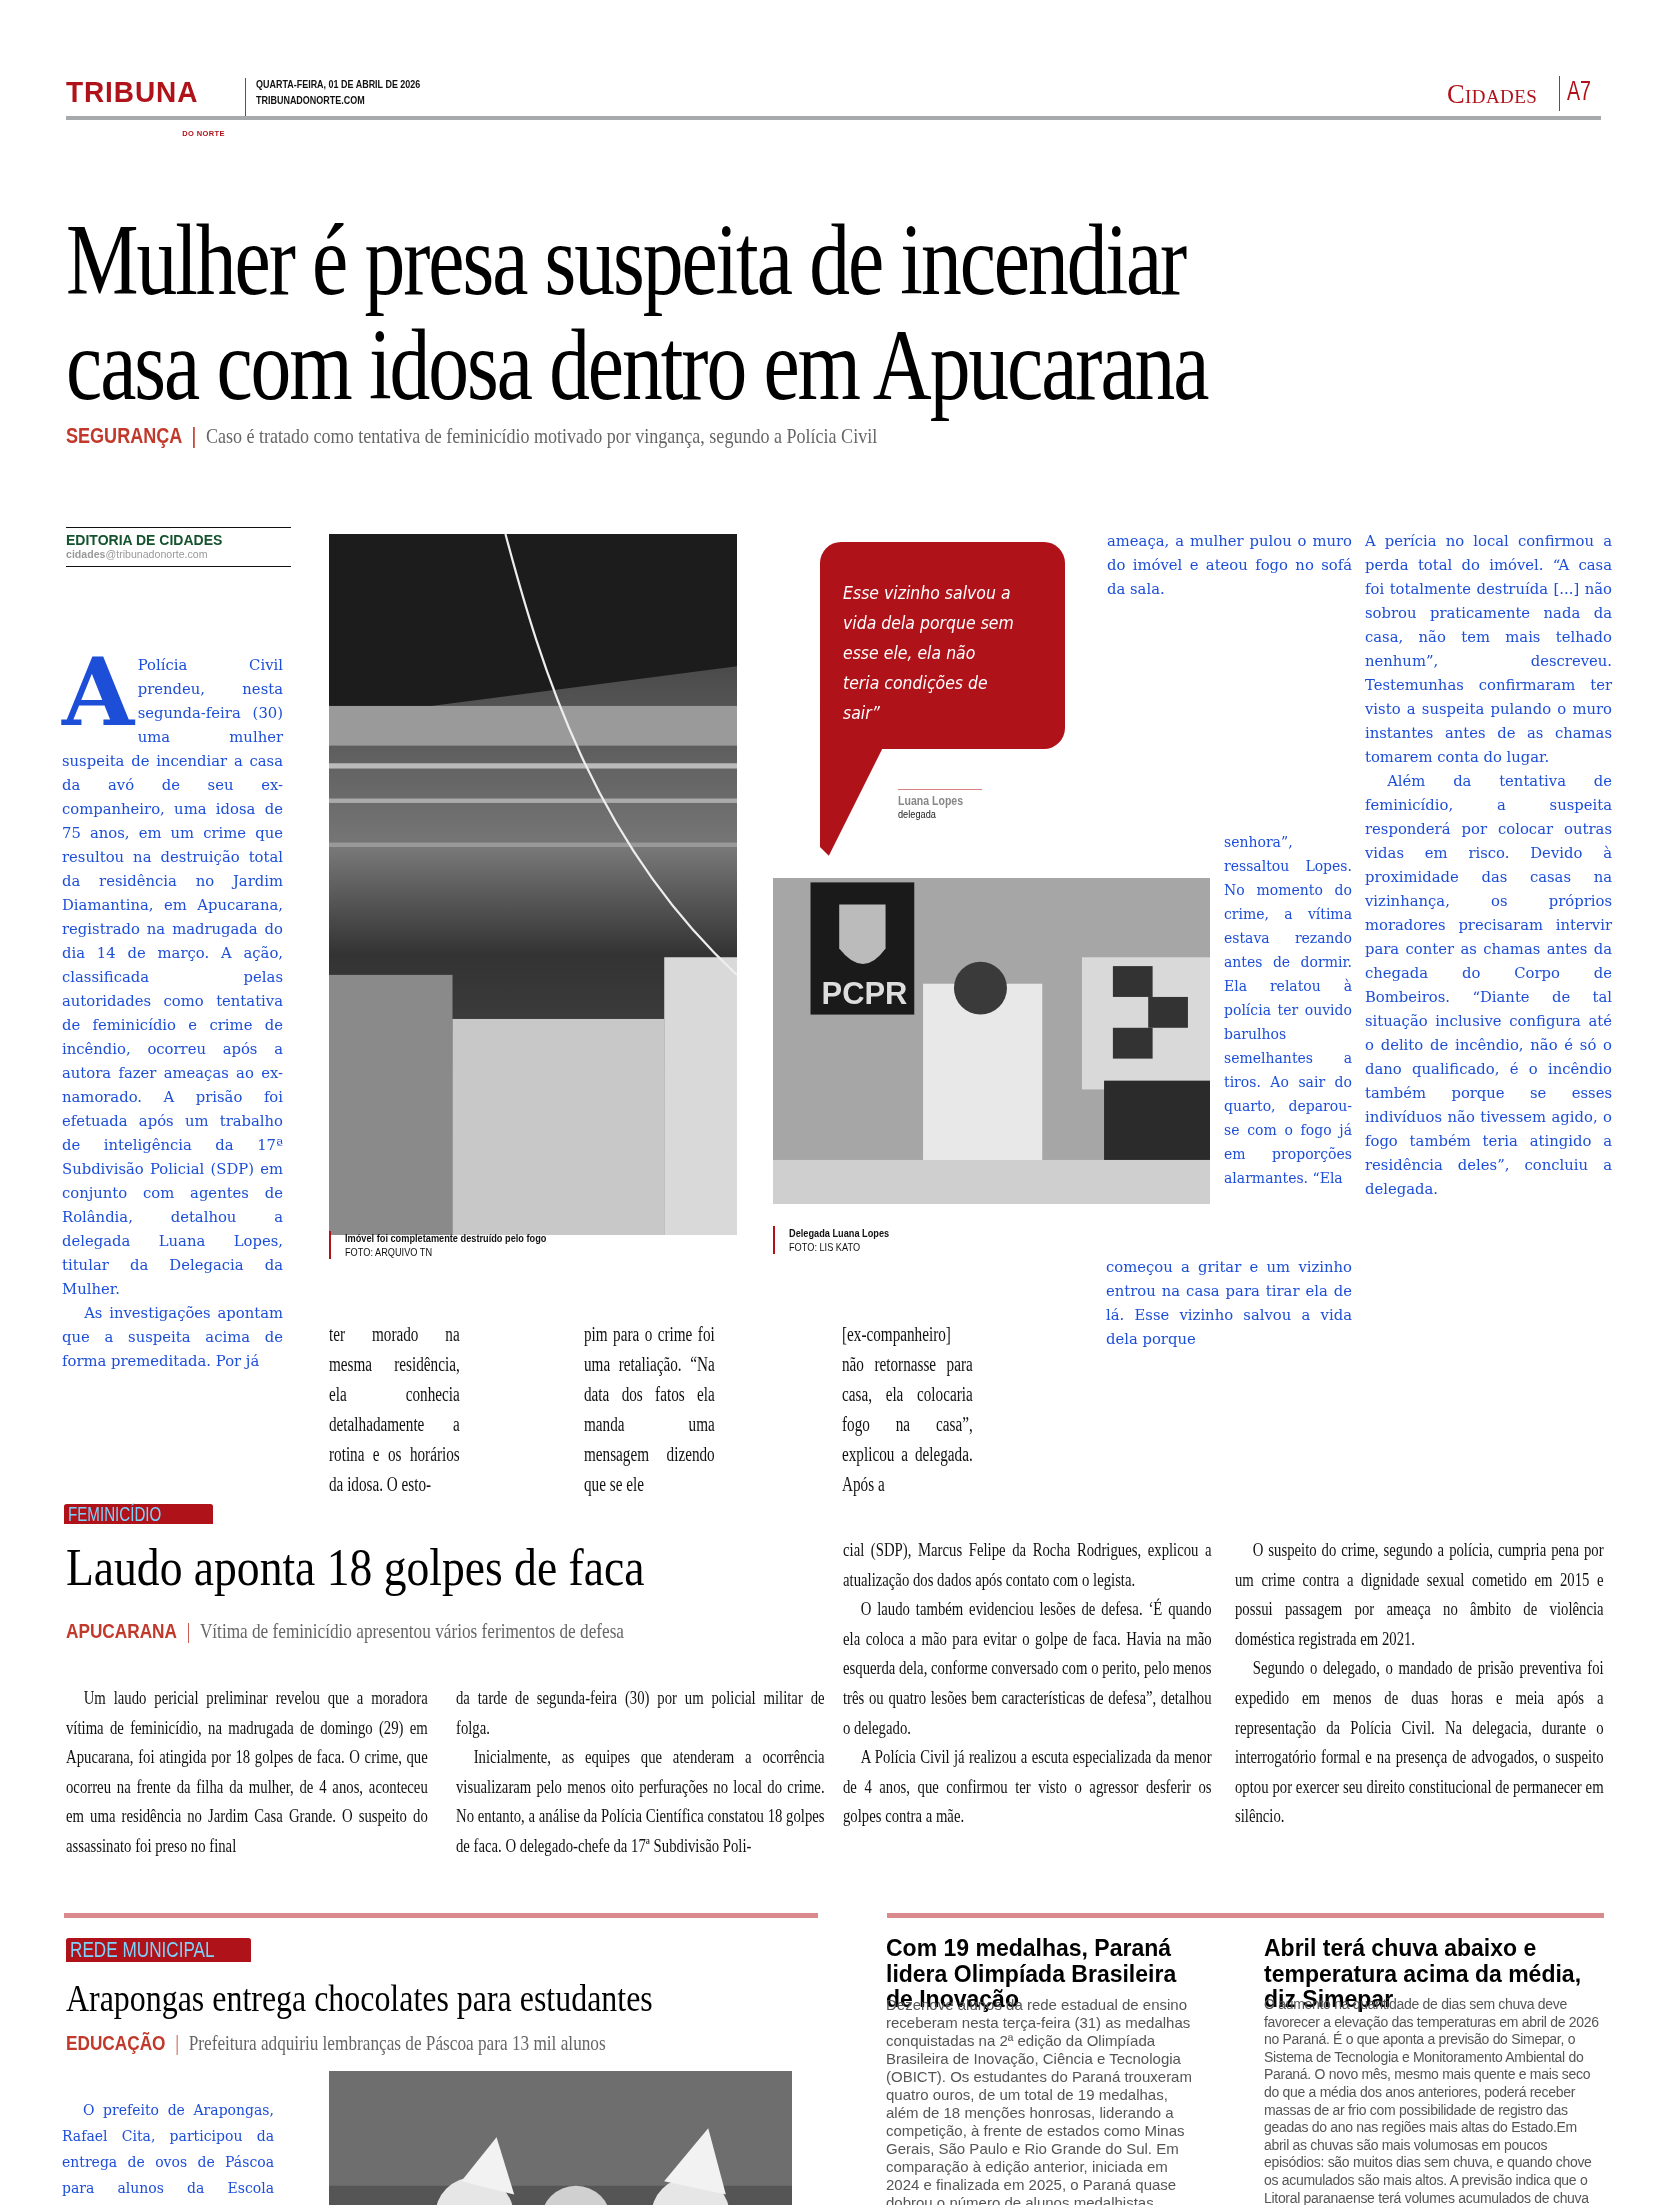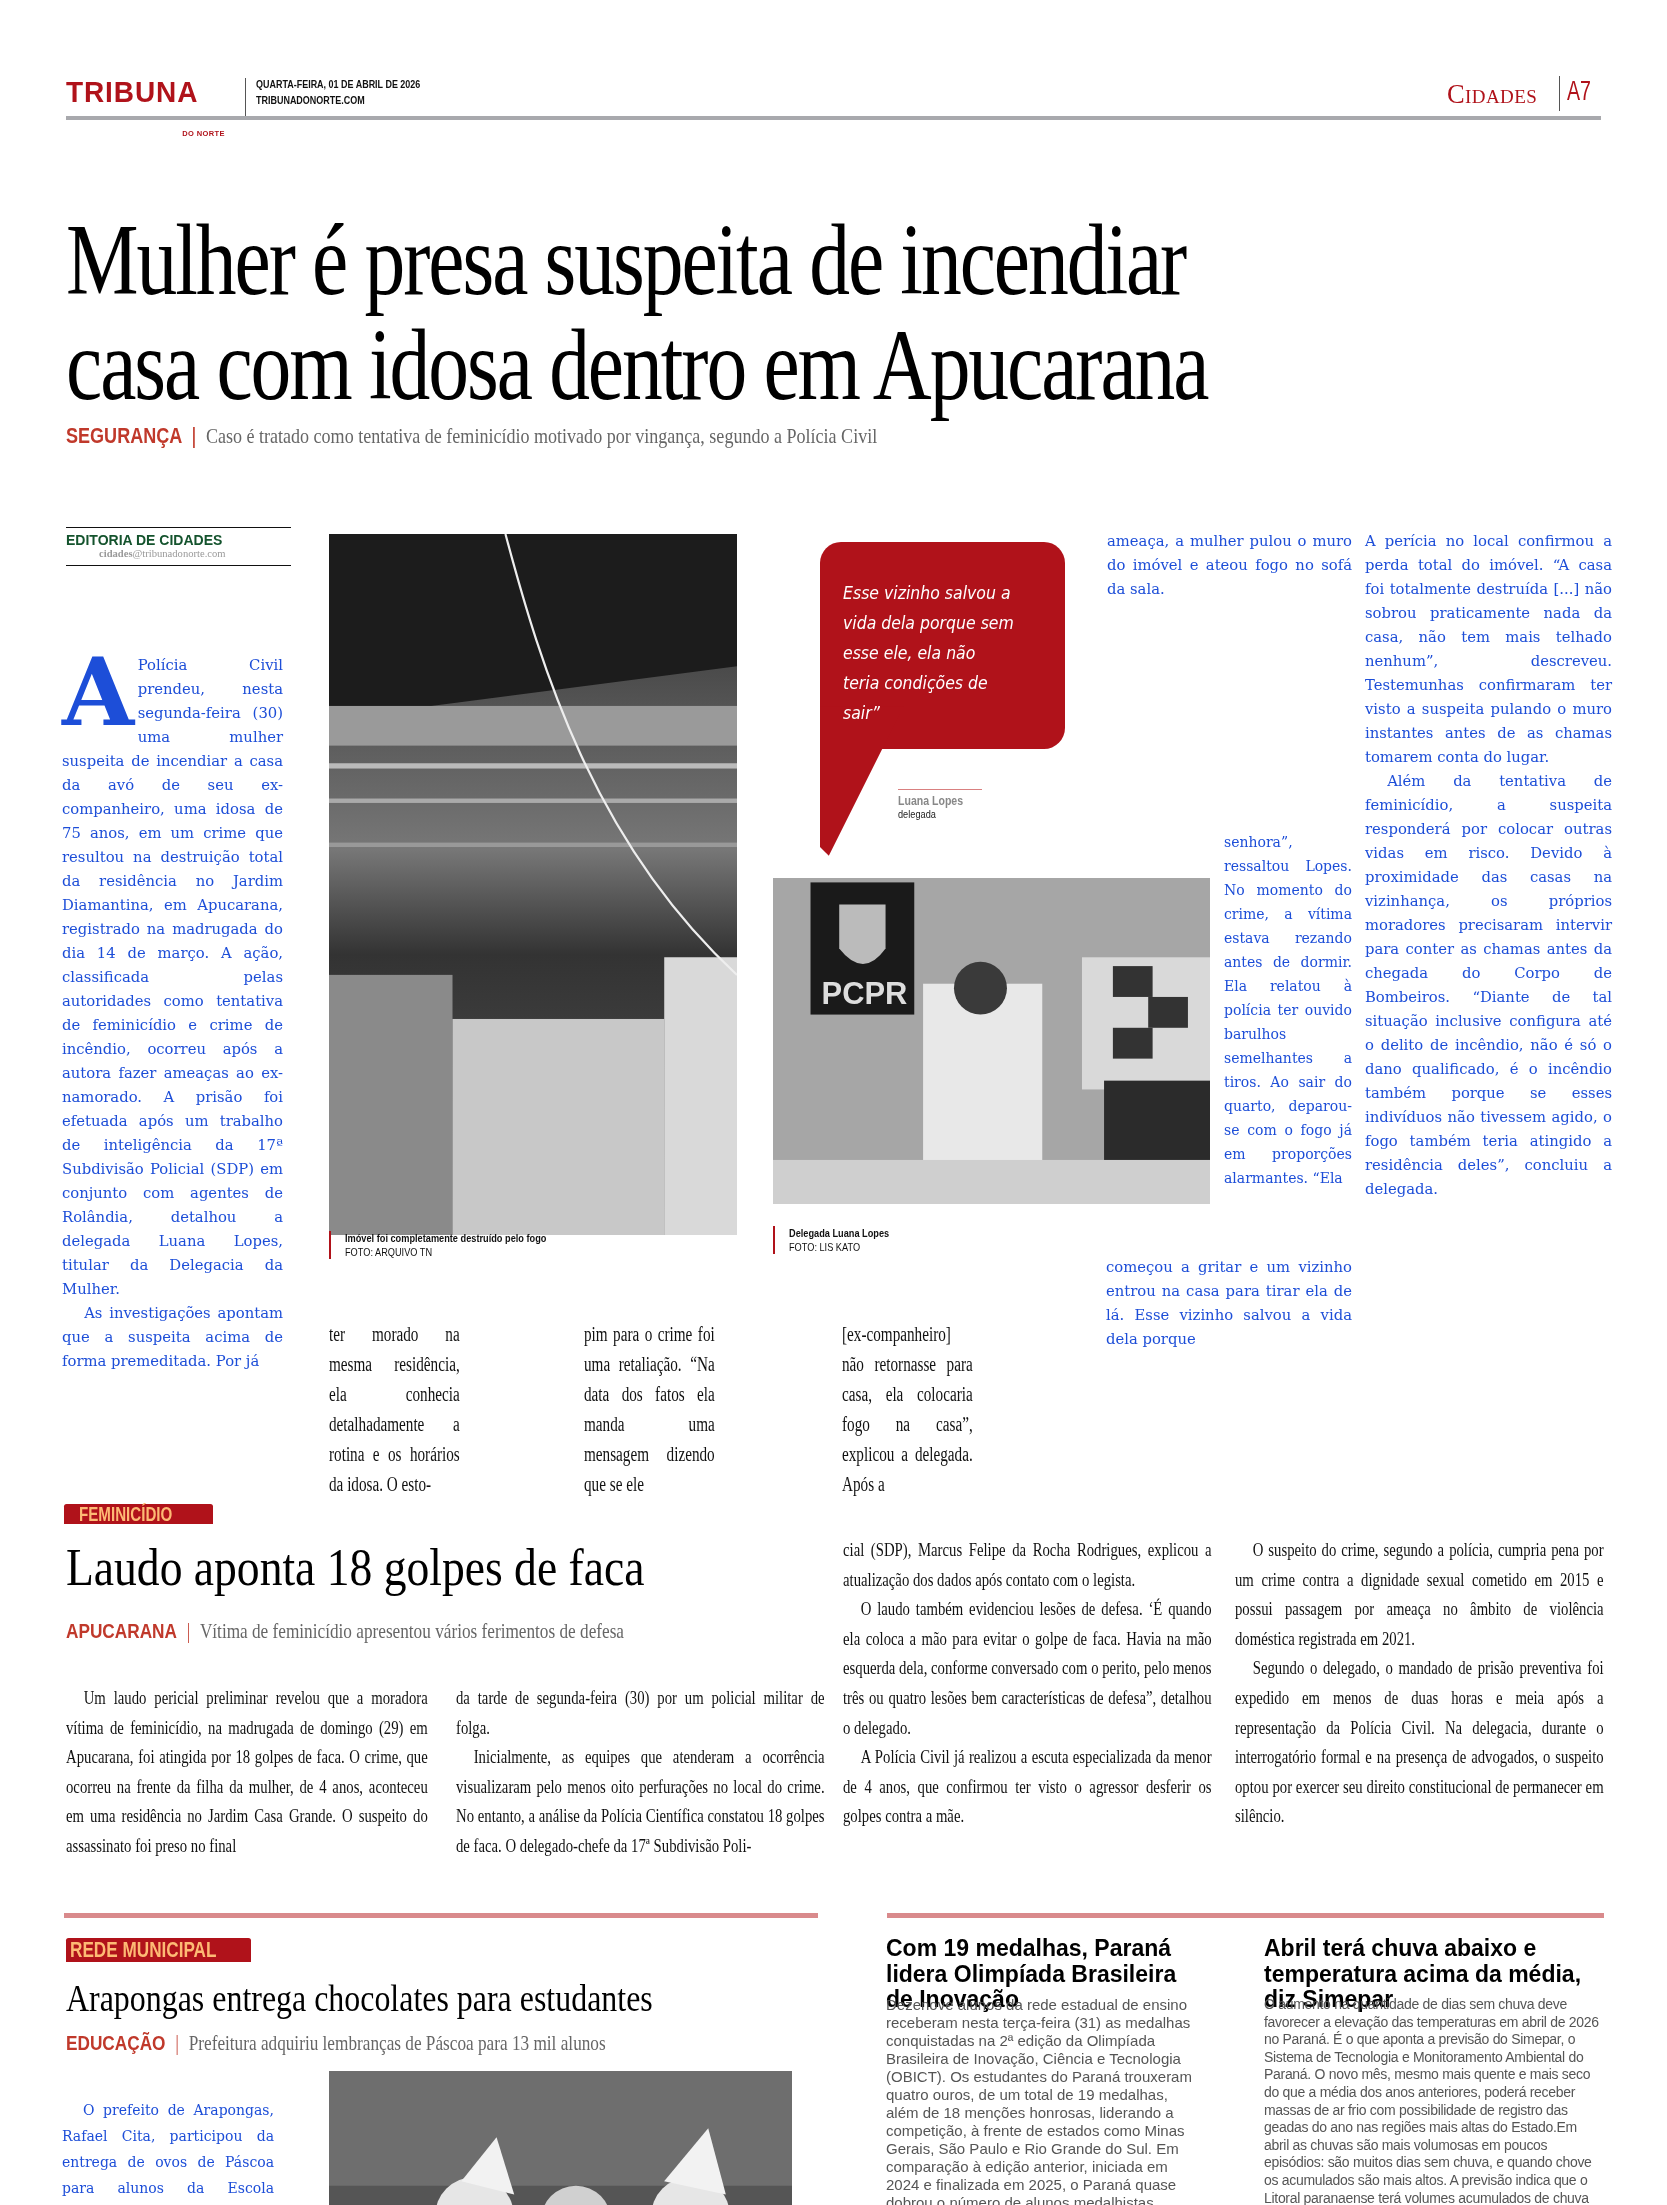--- a/index.html
+++ b/index.html
@@ -22,21 +22,21 @@
   
   .main-title { left: 66px; top: 207px; width: 1500px; font-family: "Liberation Serif", serif; font-size: 102px; line-height: 105px; color: #000; letter-spacing: -2.6px; transform: scaleX(0.80); transform-origin: left top; white-space: nowrap; }
   .kicker-row { left: 66px; top: 423px; white-space: nowrap; transform: scaleX(0.82); transform-origin: left; }
   .kicker { font-family: "Liberation Sans", sans-serif; font-weight: 700; color: #c0392b; }
   .kicker-sep { display: inline-block; width: 1.8px; background: #c0392b; vertical-align: middle; margin: 0 8px; }
   .kicker-sub { font-family: "Liberation Serif", serif; color: #666; }
 
   
   .editoria { left: 66px; top: 527px; width: 225px; border-top: 1.3px solid #111; border-bottom: 1.3px solid #111; padding: 4.4px 0 5.3px; }
   .editoria .t { font-family: "Liberation Sans", sans-serif; font-weight: 700; font-size: 14px; color: #14532d; }
-  .editoria .e { font-family: Liberation Serif, serif; font-size: 10.6px; color: #999; margin-left: 33px; }
+  .editoria .e { font-family: Liberation Sans, sans-serif; font-size: 10.6px; color: #999; }
   .editoria .e b { color: #999; }
 
   
   .col { font-family: "DejaVu Serif", serif; font-size: 14.8px; line-height: 24px; color: #1d4ed8; text-align: justify; hyphens: manual; }
   .col p { text-indent: 0; }
   .col p + p { text-indent: 1.5em; }
   .col-narrow { font-family: "Liberation Serif", serif; font-size: 20px; line-height: 30px; color: #111; text-align: justify; transform: scaleX(0.76); transform-origin: left top; }
   .col-narrow p + p { text-indent: 1.2em; }
 
   .dropcap { float: left; font-family: "DejaVu Serif", serif; font-size: 93px; line-height: 71px; padding-top: 4.4px; margin-right: 3.5px; font-weight: 700; }
@@ -51,21 +51,21 @@
 
   
   .quote-bubble { left: 820px; top: 542px; width: 245px; height: 207px; background: #b0121a; border-radius: 21px; }
   .quote-tail { left: 820px; top: 706px; width: 88px; height: 150px; }
   .quote-text { left: 843px; top: 578px; width: 203px; font-family: "DejaVu Sans", sans-serif; font-style: italic; color: #fff; font-size: 18.5px; line-height: 30px; transform: scaleX(0.85); transform-origin: left top; }
   .quote-rule { left: 898px; top: 789px; width: 84px; height: 1.3px; background: #d98080; }
   .quote-name { left: 898px; top: 793px; font-family: "Liberation Sans", sans-serif; font-weight: 700; font-size: 13.2px; color: #888; transform: scaleX(0.8); transform-origin: left; white-space: nowrap; }
   .quote-role { left: 898px; top: 808px; font-family: "Liberation Sans", sans-serif; font-size: 11.5px; color: #222; transform: scaleX(0.8); transform-origin: left; white-space: nowrap; }
 
   
-  .tag-box { background: #b0121a; color: #fdba74; font-family: "Liberation Sans", sans-serif; font-weight: 700; white-space: nowrap; border-radius: 2.6px 2.6px 0 0; text-align: center; }
+  .tag-box { background: #b0121a; color: #7dd3fc; font-family: "Liberation Sans", sans-serif; font-weight: 400; white-space: nowrap; border-radius: 2.6px 2.6px 0 0; }
   .tag-box span { display: inline-block; transform: scaleX(0.78); transform-origin: left; }
   .pink-rule { height: 5.3px; background: #d98a8c; }
 
   .sub-title { font-family: "Liberation Serif", serif; color: #000; white-space: nowrap; transform-origin: left top; }
 
   
   .sans-title { font-family: "Liberation Sans", sans-serif; font-weight: 700; color: #000; }
   .sans-body { font-family: "Liberation Sans", sans-serif; color: #555; }
 </style>
 </head>

